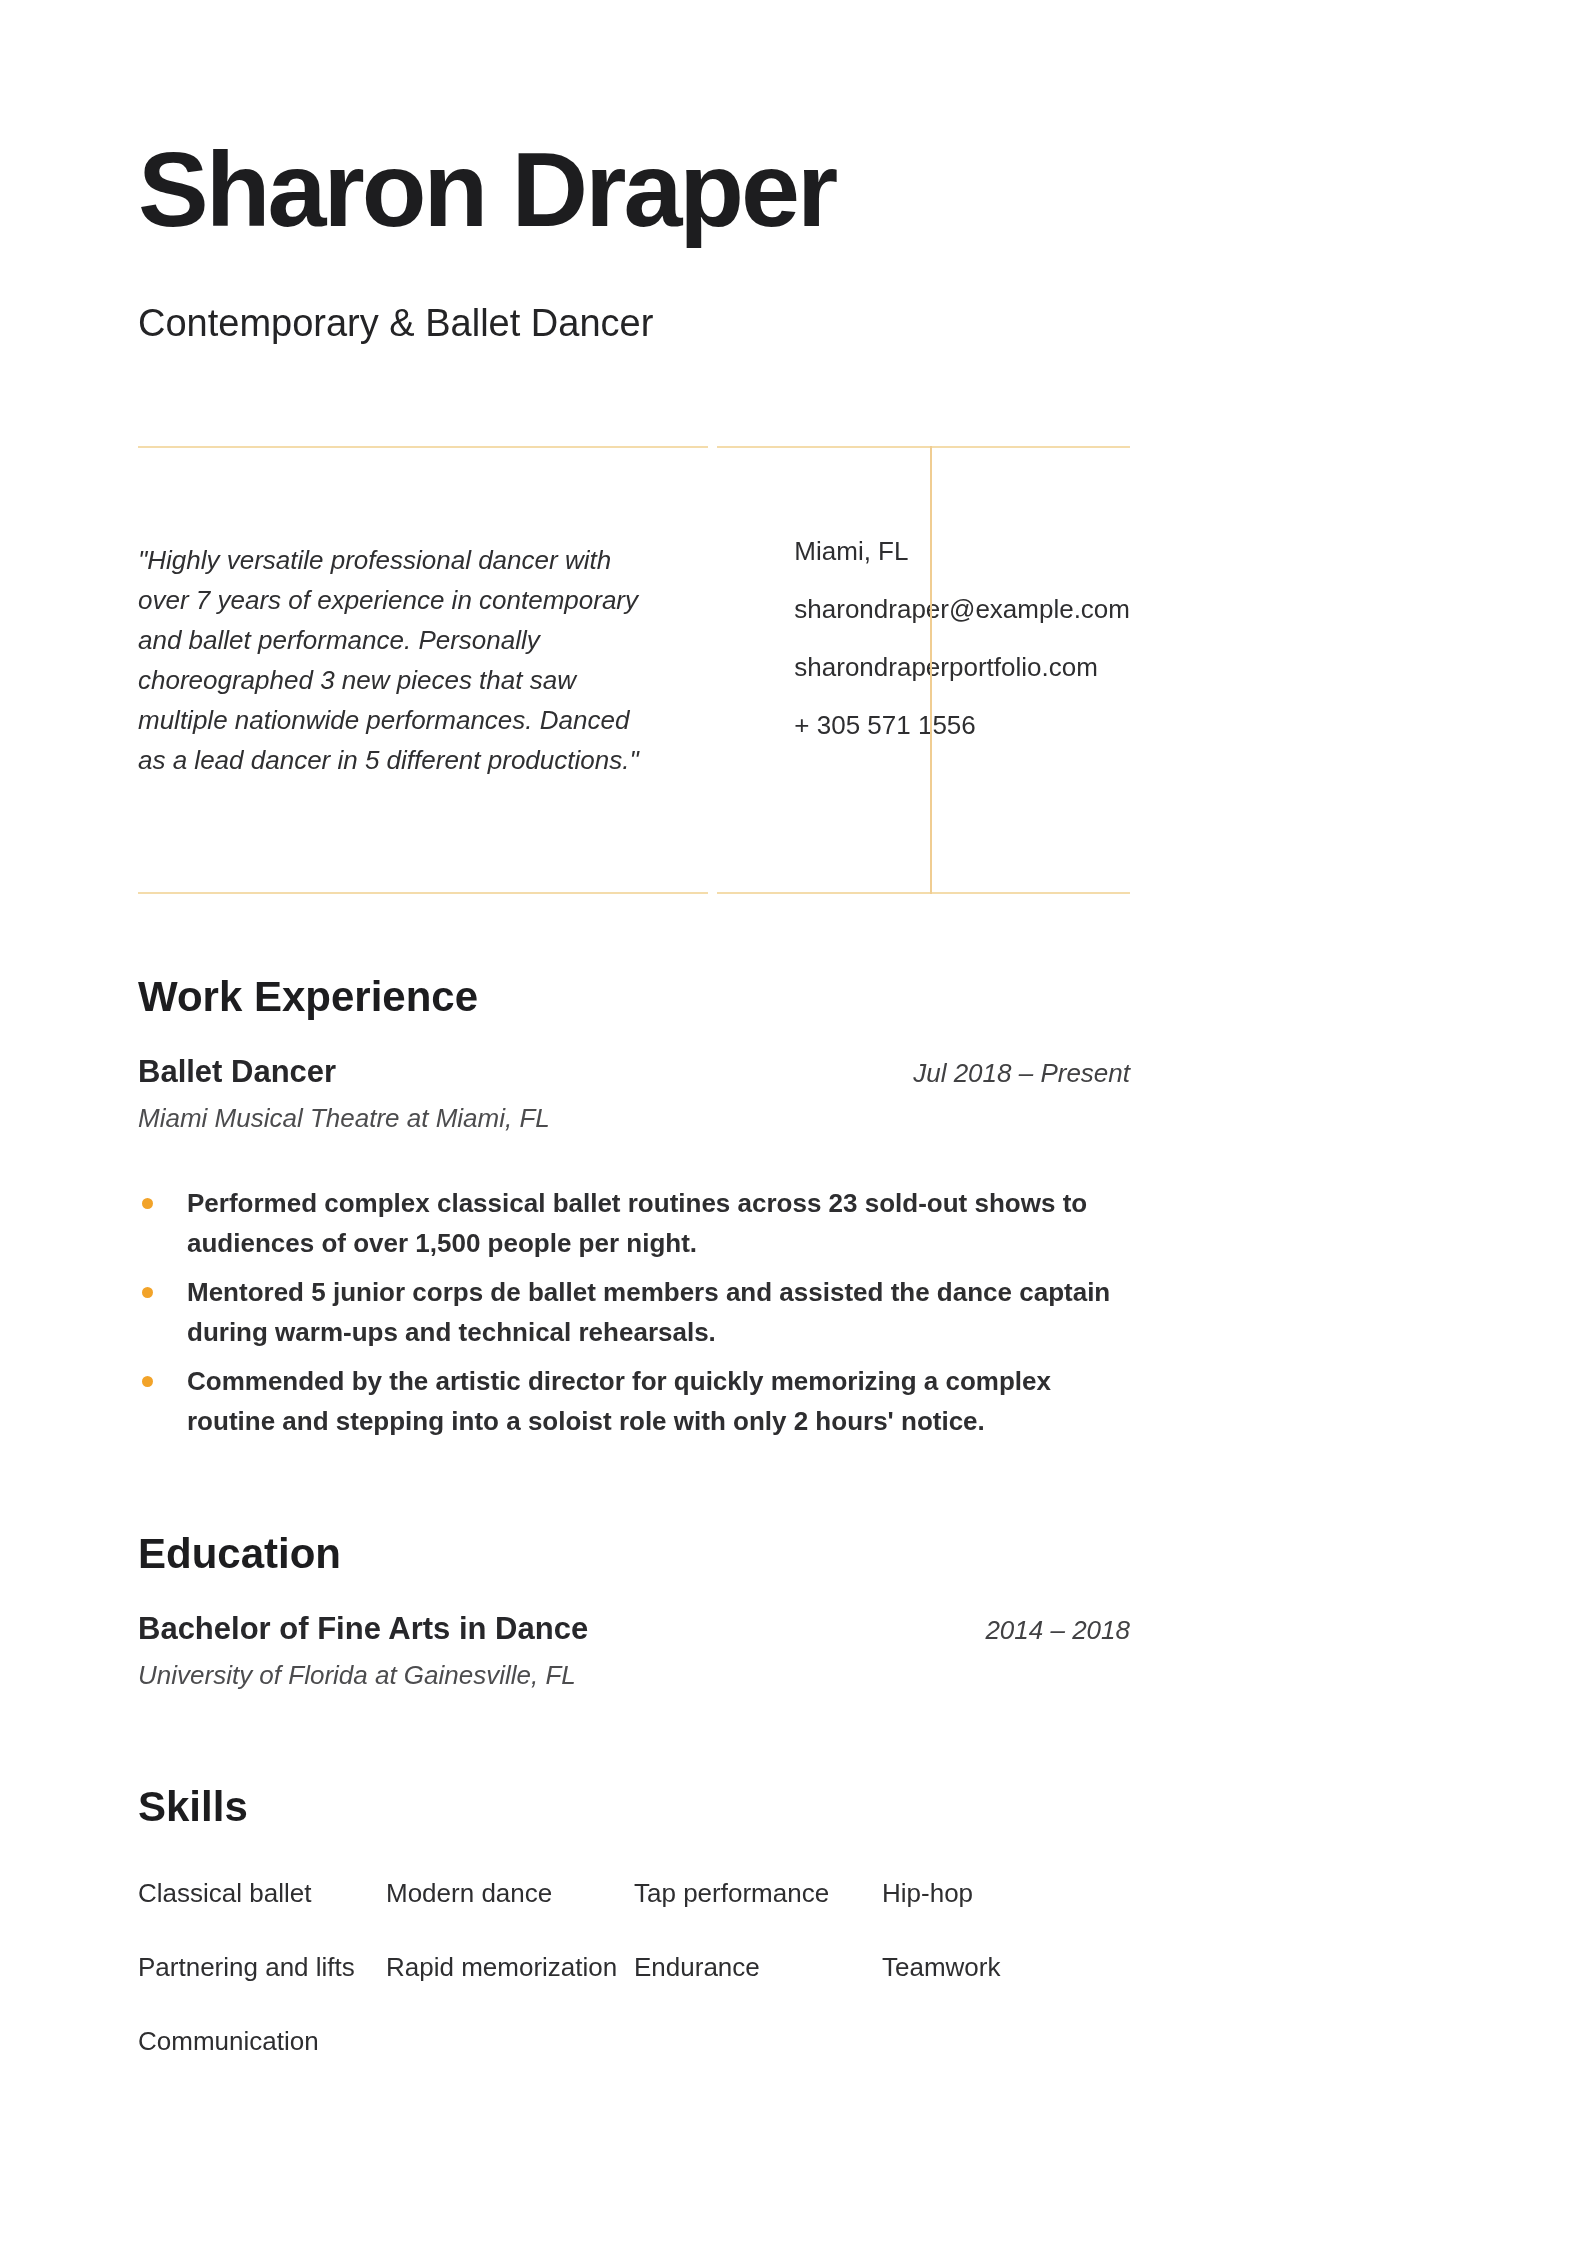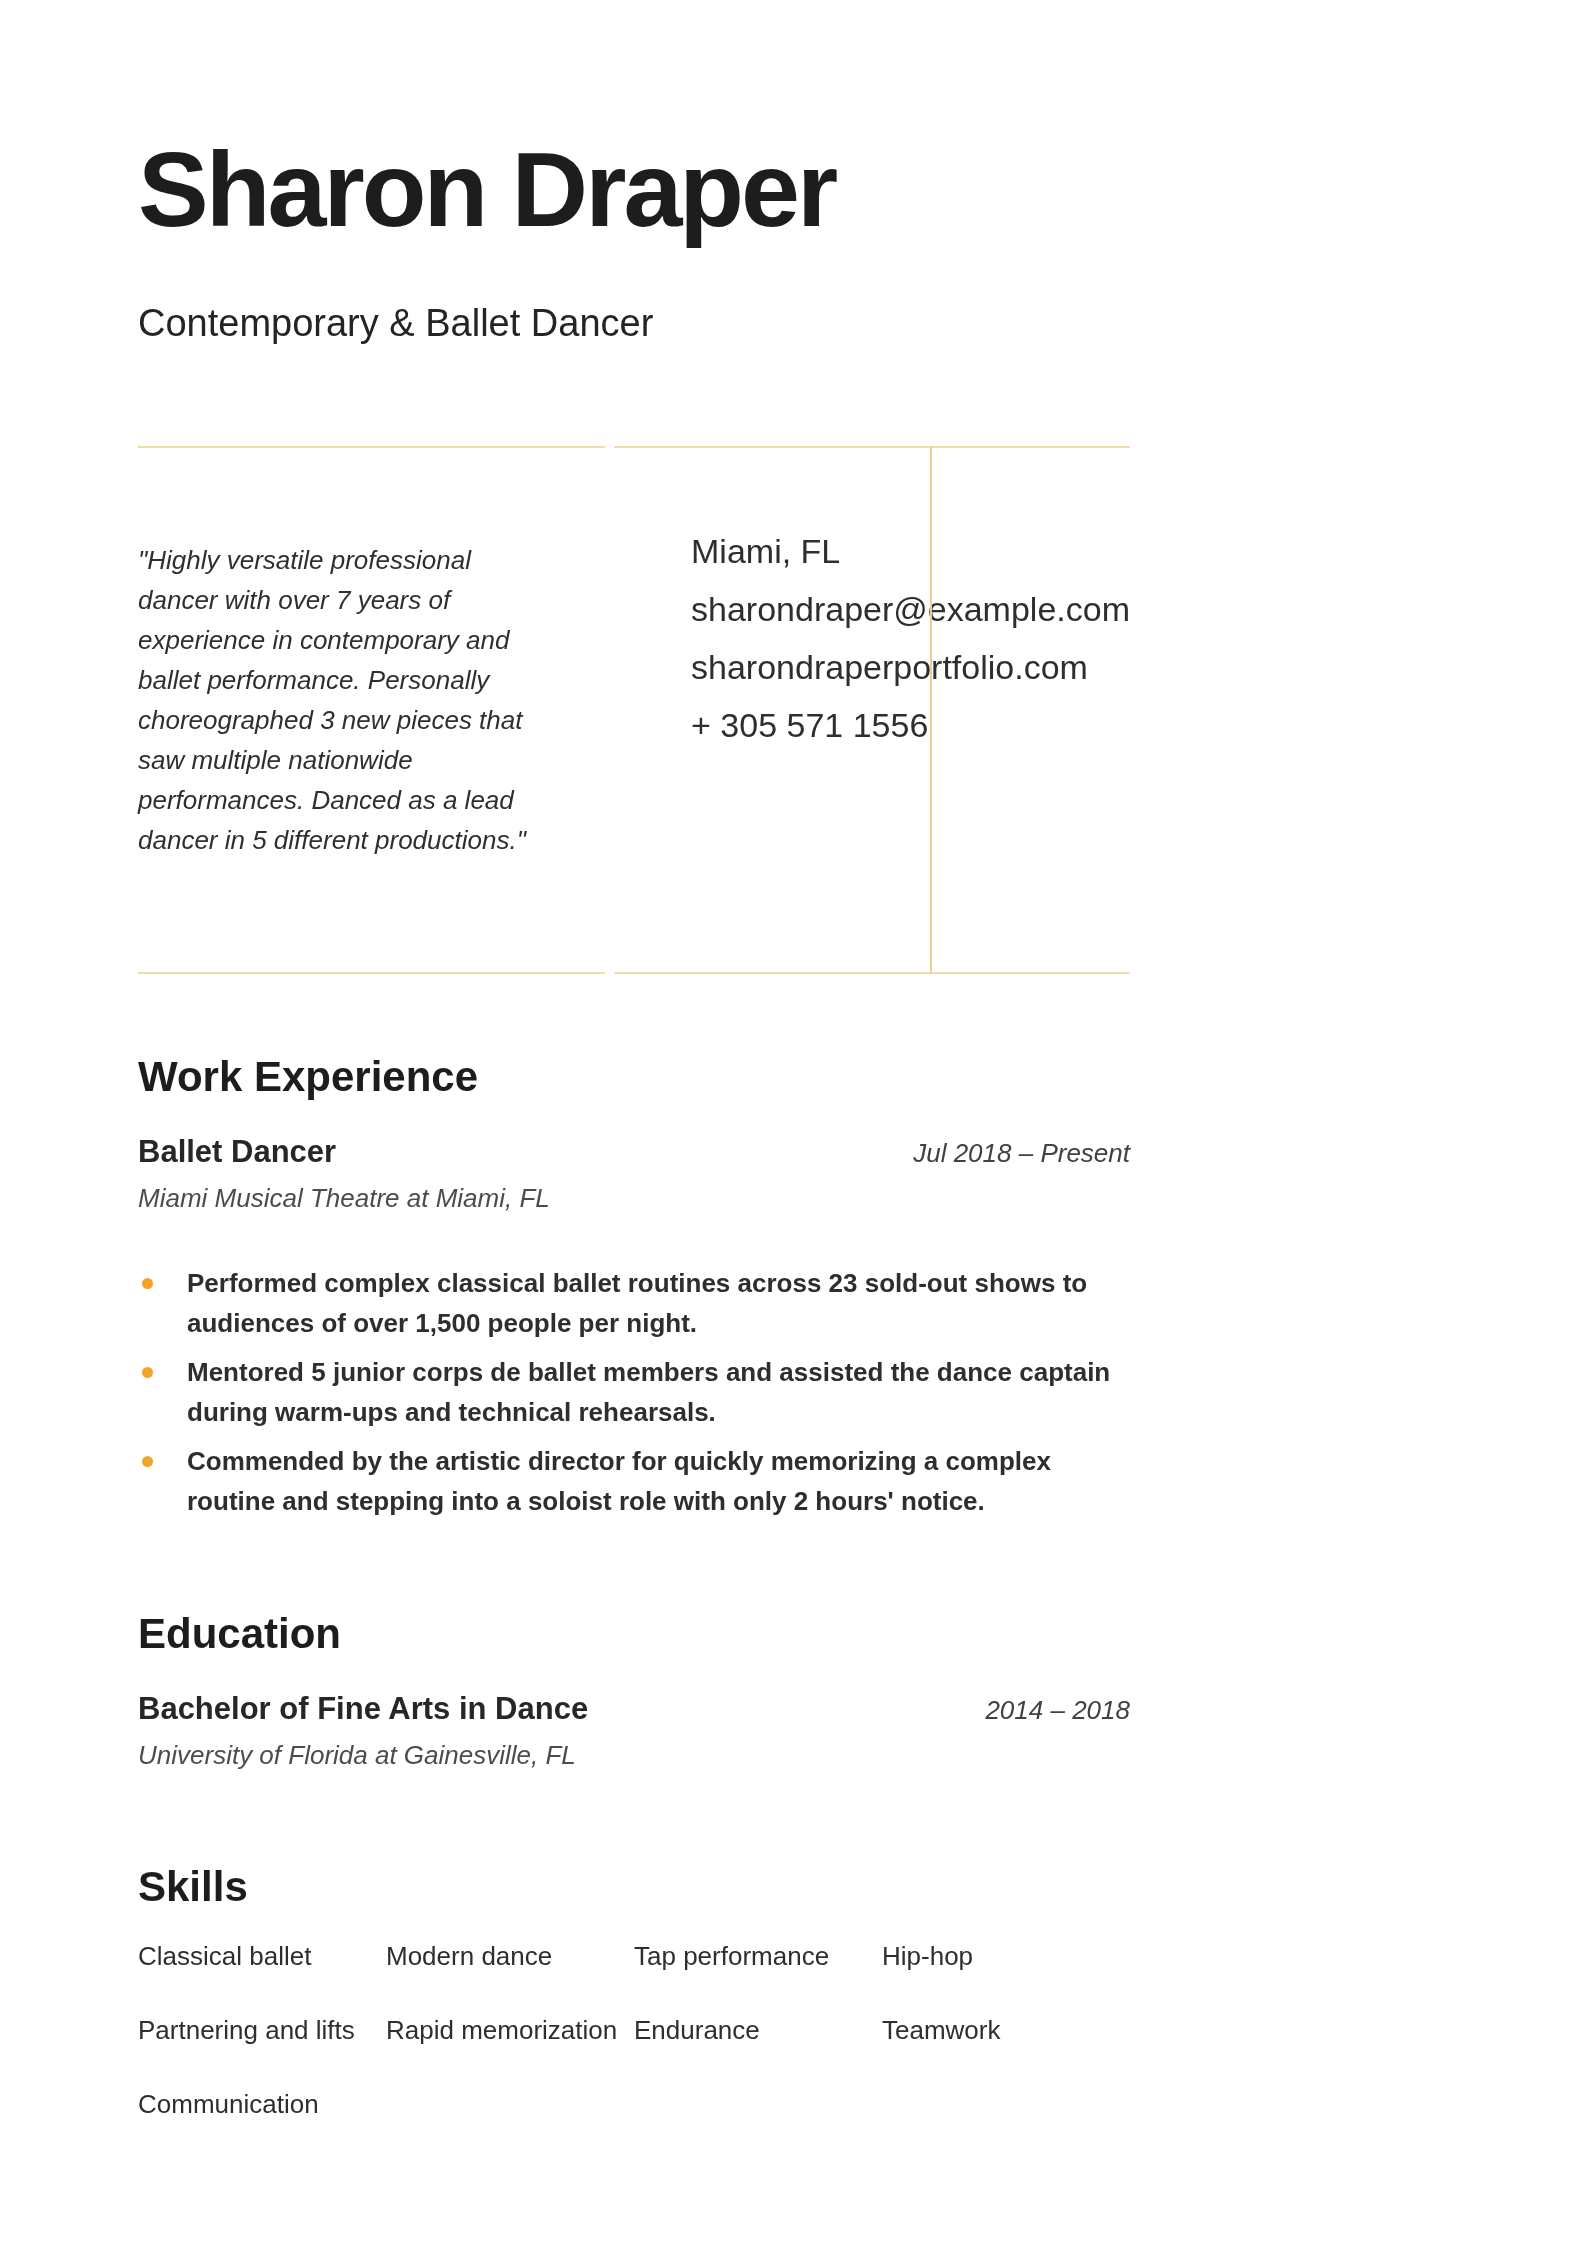--- a/index.html
+++ b/index.html
@@ -61,21 +61,21 @@
     border-bottom: 2px solid #f4dcab;
     padding: 90px 0 0 77px;
   }
   .quote {
     font-size: 26px;
     line-height: 40px;
     font-style: italic;
     color: #2f2f31;
   }
   .contact-item {
-    font-size: 34px;
+    font-size: 26px;
     line-height: 26px;
     color: #2e2e30;
     margin-bottom: 32px;
   }
   .contact-item:last-child { margin-bottom: 0; }
 
   
   h2.section-heading {
     font-size: 42px;
     line-height: 1;
@@ -131,21 +131,21 @@
     left: 4px;
     top: 15px;
     width: 11px;
     height: 11px;
     border-radius: 50%;
     background: #f2a329;
   }
 
   
   .skills-grid {
-    margin-top: 35px;
+    margin-top: 52px;
     display: grid;
     grid-template-columns: repeat(4, 1fr);
     row-gap: 48px;
     column-gap: 0;
   }
   .skill-item {
     font-size: 26px;
     line-height: 26px;
     color: #2e2e30;
   }

